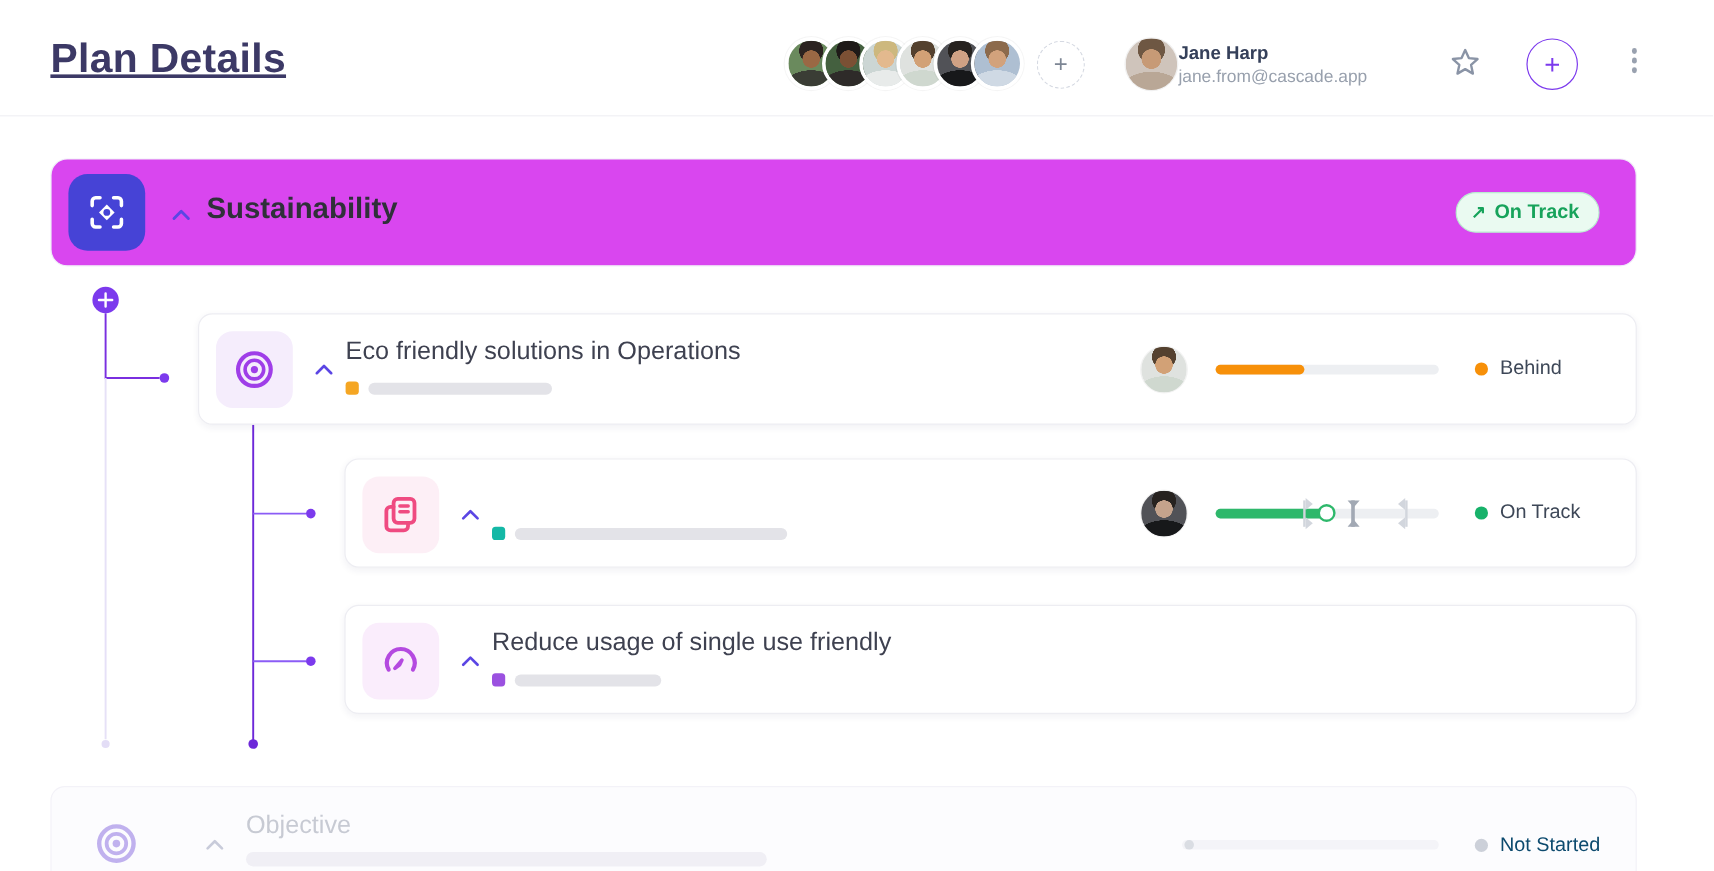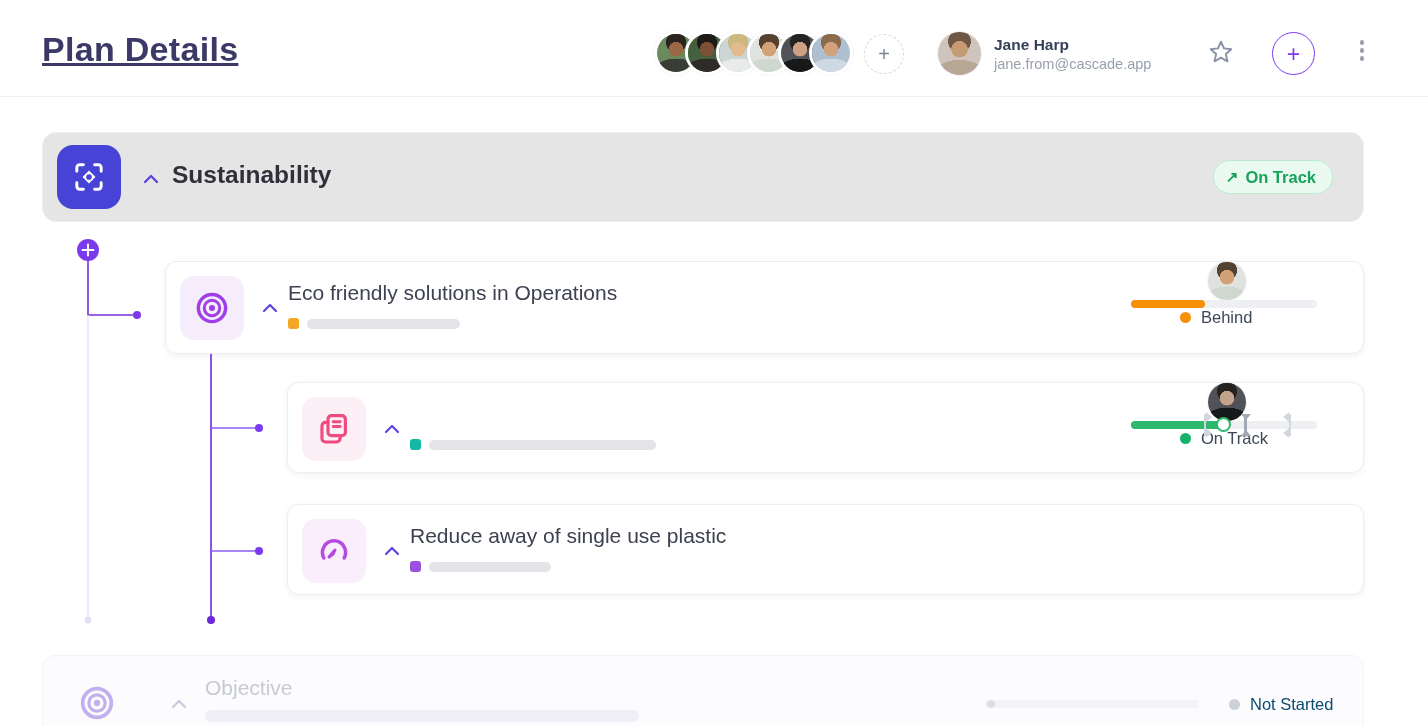--- a/index.html
+++ b/index.html
@@ -16,34 +16,34 @@
   .team .avatar:first-child { margin-left:0; }
   .photo { width:100%; height:100%;
     background:
       radial-gradient(circle at 50% 40%, var(--face) 0 24%, transparent 25%),
       radial-gradient(circle at 50% 22%, var(--hair) 0 28%, transparent 29%),
       radial-gradient(ellipse 62% 40% at 50% 104%, var(--shirt) 0 98%, transparent 99%),
       var(--bg); }
   .add-dashed { position:absolute; left:864px; top:34px; width:40px; height:40px; border:1.6px dashed #d5d9e2; border-radius:50%; display:flex; align-items:center; justify-content:center; font-size:20px; color:#7d8694; background:#fff; cursor:pointer; }
   .owner { position:absolute; left:938px; top:32px; display:flex; align-items:center; }
   .owner .avatar { width:43px; height:43px; box-shadow:0 0 0 1px rgba(0,0,0,.06); }
-  .owner-meta { margin-left:13px; }
+  .owner-meta { margin-left:1px; }
   .owner-name { font-size:15.5px; font-weight:700; color:#35405a; }
   .owner-email { font-size:14.5px; color:#98a0ad; margin-top:2px; }
   .icon-btn { position:absolute; background:none; border:none; cursor:pointer; }
   .star-btn { left:1206px; top:38px; width:30px; height:30px; }
   .add-btn { left:1272px; top:32px; width:43px; height:43px; border:1.7px solid #7c3aed; border-radius:50%; color:#7c3aed; font-size:23px; line-height:38px; text-align:center; background:#fff; }
   .kebab { left:1354px; top:40px; width:16px; height:22px; display:flex; flex-direction:column; align-items:center; gap:3.5px; }
   .kebab i { width:4.5px; height:4.5px; border-radius:50%; background:#99a1af; }
 
   
   .tree { position:absolute; left:0; top:0; z-index:1; }
 
   
-  .banner { position:absolute; left:42px; top:132px; width:1322px; height:90px; background:#e5e5e5; border:1px solid #efedf8; border-radius:14px; z-index:2; }
+  .banner { position:absolute; left:42px; top:132px; width:1322px; height:90px; background:#d946ef; border:1px solid #efedf8; border-radius:14px; z-index:2; }
   .banner-icon { position:absolute; left:14px; top:12px; width:64px; height:64px; border-radius:16px; background:#4643d6; display:flex; align-items:center; justify-content:center; }
   .chev { position:absolute; width:16px; height:10px; cursor:pointer; }
   .banner .chev { left:100px; top:41px; }
   .banner-title { position:absolute; left:129px; top:28px; font-size:24.5px; font-weight:600; color:#2f3039; }
   .badge { position:absolute; right:30px; top:27px; height:34px; padding:0 16px 0 12px; border-radius:17px; background:#eafaf1; border:1px solid #b9ecd0; color:#17a35b; font-size:16.5px; font-weight:700; display:flex; align-items:center; gap:7px; }
   .badge .arrow { font-size:15px; font-weight:700; }
 
   
   .node-card { position:absolute; background:#fff; border:1px solid #ededf2; border-radius:12px; box-shadow:0 2px 6px rgba(35,31,84,.06); z-index:2; }
   .card-1 { left:165px; top:261px; width:1199px; height:93px; }
@@ -52,21 +52,21 @@
   .card-icon { position:absolute; left:14px; top:14px; width:64px; height:64px; border-radius:14px; display:flex; align-items:center; justify-content:center; }
   .ci-objective { background:#f5edfc; }
   .ci-project  { background:#fdeff6; }
   .ci-measure  { background:#faedfc; }
   .node-card .chev { left:96px; top:41px; }
   .card-title { position:absolute; left:122px; top:19px; font-size:21px; font-weight:500; color:#3e4150; }
   .tag-row { position:absolute; left:122px; top:56px; display:flex; align-items:center; gap:8px; }
   .tag-sq { width:11px; height:11px; border-radius:3px; }
   .skel { height:10px; border-radius:6px; background:#e3e3e8; }
 
-  .right-cluster { position:absolute; right:16px; top:0; height:100%; display:flex; align-items:center;flex-direction:column; }
+  .right-cluster { position:absolute; right:16px; top:0; height:100%; display:flex; align-items:center; }
   .right-cluster .avatar { width:38px; height:38px; margin-right:24px; box-shadow:0 0 0 1px rgba(0,0,0,.05); }
   .track-wrap { position:relative; width:186px; height:8px; margin-right:30px; }
   .track { position:absolute; inset:0; background:#edeff2; border-radius:4px; }
   .fill { position:absolute; left:0; top:0; height:8px; border-radius:4px; }
   .handle { position:absolute; top:-4px; width:15px; height:15px; border-radius:50%; background:#fff; border:2.6px solid #2eb86b; transform:translateX(-8px); cursor:grab; }
   .m-bracket, .m-ibeam { position:absolute; top:-7px; height:22px; cursor:col-resize; }
   .m-bracket { width:2px; background:#d2d6dd; }
   .m-bracket::before, .m-bracket::after { content:""; position:absolute; left:2px; border-top:5px solid transparent; border-bottom:5px solid transparent; border-left:6px solid #d2d6dd; }
   .m-bracket::before { top:-2px; } .m-bracket::after { bottom:-2px; }
   .m-bracket.rev::before, .m-bracket.rev::after { left:auto; right:2px; border-left:none; border-right:6px solid #d2d6dd; }
@@ -245,21 +245,21 @@
   <div class="node-card card-3">
     <div class="card-icon ci-measure">
       <svg width="38" height="38" viewBox="0 0 24 24">
         <path d="M5.6 16.4 A 7.3 7.3 0 1 1 18.4 16.4" fill="none" stroke="#b44ae0" stroke-width="2.2" stroke-linecap="round"></path>
         <path d="M12.6 11.4 L8.9 15.8 L11.4 13.9 Z" fill="none" stroke="#b44ae0" stroke-width="1.9" stroke-linejoin="round" stroke-linecap="round"></path>
       </svg>
     </div>
     <svg class="chev" viewBox="0 0 16 10">
       <polyline points="2,8 8,2 14,8" fill="none" stroke="#5b46e4" stroke-width="2.2" stroke-linecap="round" stroke-linejoin="round"></polyline>
     </svg>
-    <div class="card-title">Reduce away of single use plastic</div>
+    <div class="card-title">Reduce usage of single use friendly</div>
     <div class="tag-row">
       <span class="tag-sq" style="background: rgb(155, 81, 224);"></span>
       <span class="skel" style="width:122px"></span>
     </div>
   </div>
 
   <div class="ghost-card">
     <div class="ghost-icon">
       <svg width="40" height="40" viewBox="0 0 24 24">
         <circle cx="12" cy="12" r="8.6" fill="none" stroke="#c0b1ee" stroke-width="2.2"></circle>

